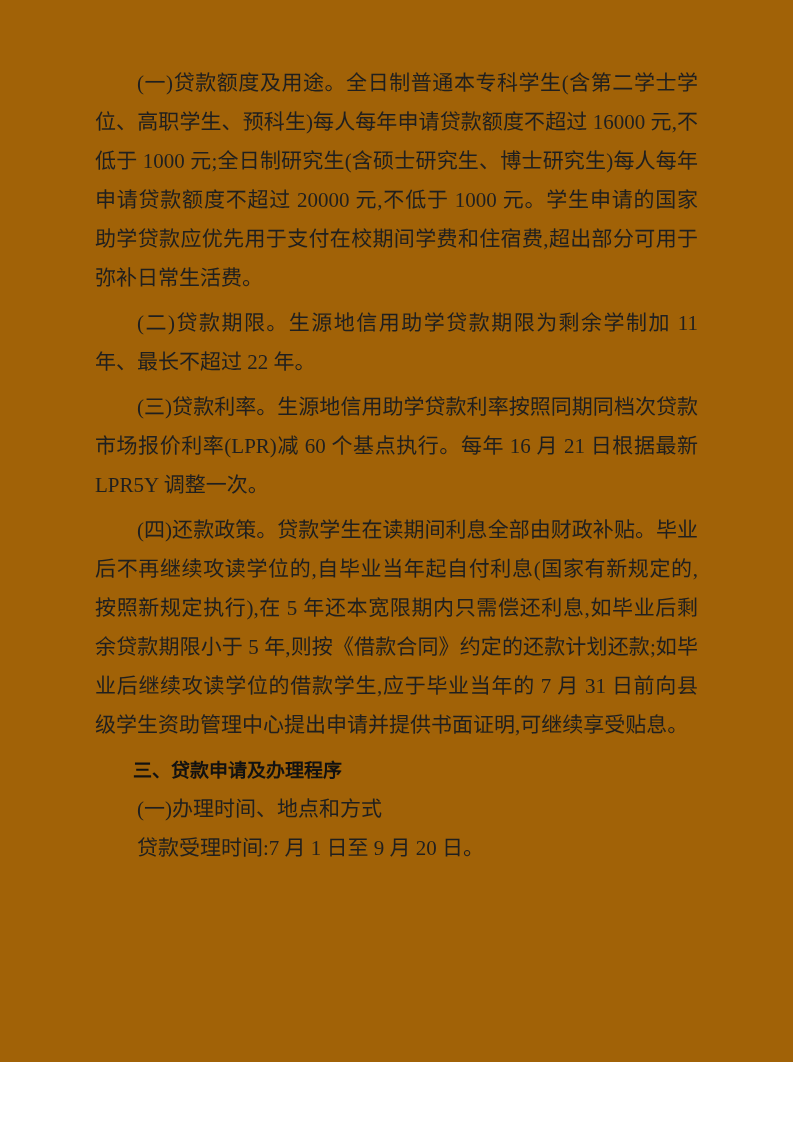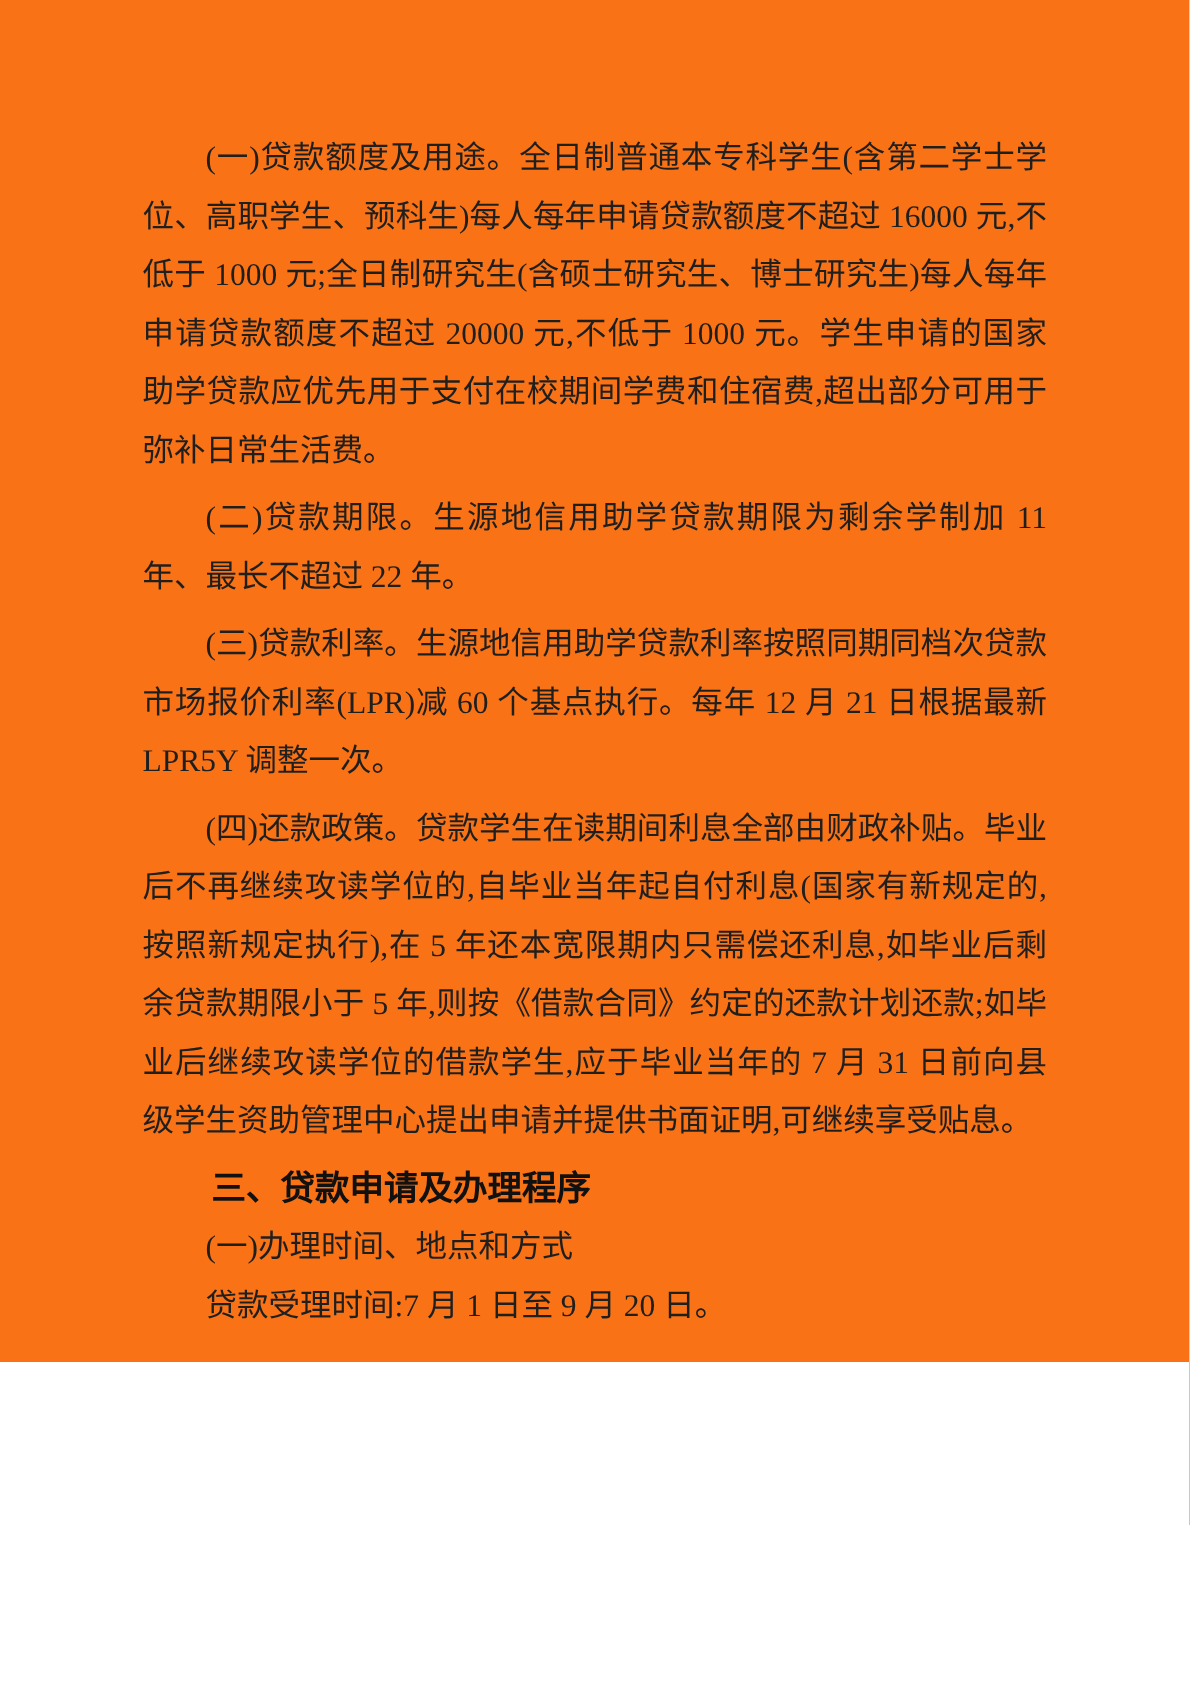--- a/index.html
+++ b/index.html
@@ -3,61 +3,61 @@
 <meta charset="utf-8">
 <style>
   html, body {
     margin: 0;
     padding: 0;
     background: #ffffff;
   }
   .page {
     position: relative;
     width: 793px;
-    height: 908px;
+    height: 1062px;
     margin: 0 auto;
-    background: #f97316;
+    background: #a16207;
     box-sizing: border-box;
-    padding: 86px 95px 0 95px;
+    padding: 64px 95px 0 95px;
     overflow: hidden;
   }
   .para {
     font-family: "Liberation Serif", "DejaVu Serif", serif;
     font-size: 21px;
     line-height: 39px;
     color: #1f1f1f;
     text-align: justify;
     text-justify: inter-ideograph;
     text-indent: 2em;
     margin: 0;
     word-break: break-all;
   }
   .para.spaced {
     margin-bottom: 6px;
   }
   .heading {
     font-family: "Liberation Sans", "DejaVu Sans", sans-serif;
     font-weight: bold;
-    font-size: 23px;
+    font-size: 19px;
     line-height: 39px;
     color: #111111;
     text-indent: 2em;
     margin: 0;
   }
 </style>
 </head>
 <body>
 
 <div class="page">
 
   <p class="para spaced">(一)贷款额度及用途。全日制普通本专科学生(含第二学士学位、高职学生、预科生)每人每年申请贷款额度不超过 16000 元,不低于 1000 元;全日制研究生(含硕士研究生、博士研究生)每人每年申请贷款额度不超过 20000 元,不低于 1000 元。学生申请的国家助学贷款应优先用于支付在校期间学费和住宿费,超出部分可用于弥补日常生活费。</p>
 
   <p class="para spaced">(二)贷款期限。生源地信用助学贷款期限为剩余学制加 11 年、最长不超过 22 年。</p>
 
-  <p class="para spaced">(三)贷款利率。生源地信用助学贷款利率按照同期同档次贷款市场报价利率(LPR)减 60 个基点执行。每年 12 月 21 日根据最新 LPR5Y 调整一次。</p>
+  <p class="para spaced">(三)贷款利率。生源地信用助学贷款利率按照同期同档次贷款市场报价利率(LPR)减 60 个基点执行。每年 16 月 21 日根据最新 LPR5Y 调整一次。</p>
 
   <p class="para spaced">(四)还款政策。贷款学生在读期间利息全部由财政补贴。毕业后不再继续攻读学位的,自毕业当年起自付利息(国家有新规定的,按照新规定执行),在 5 年还本宽限期内只需偿还利息,如毕业后剩余贷款期限小于 5 年,则按《借款合同》约定的还款计划还款;如毕业后继续攻读学位的借款学生,应于毕业当年的 7 月 31 日前向县级学生资助管理中心提出申请并提供书面证明,可继续享受贴息。</p>
 
   <h2 class="heading">三、贷款申请及办理程序</h2>
 
   <p class="para">(一)办理时间、地点和方式</p>
 
   <p class="para">贷款受理时间:7 月 1 日至 9 月 20 日。</p>
 
 </div>

